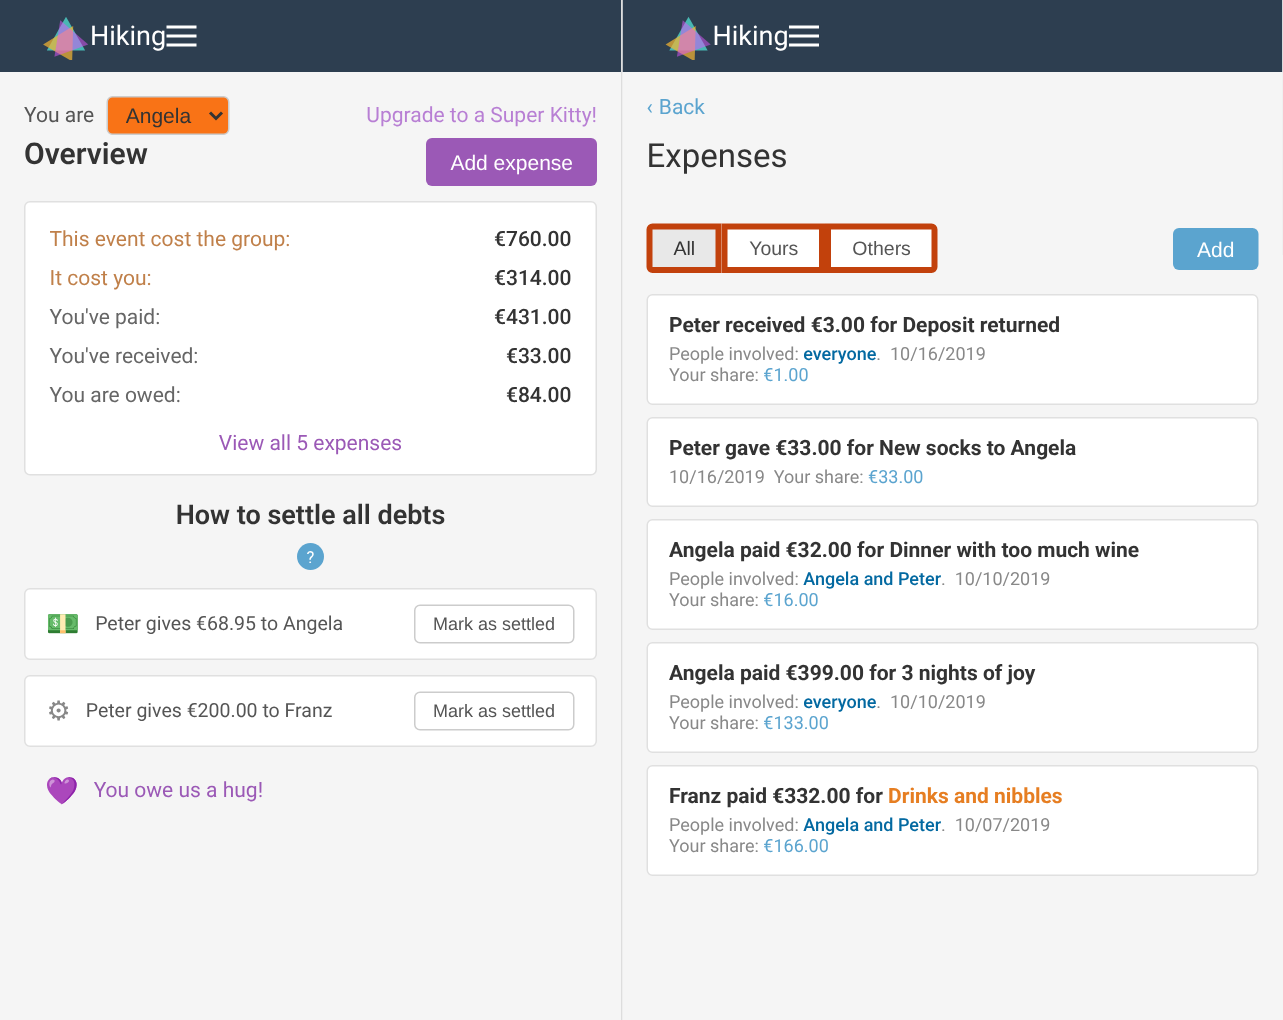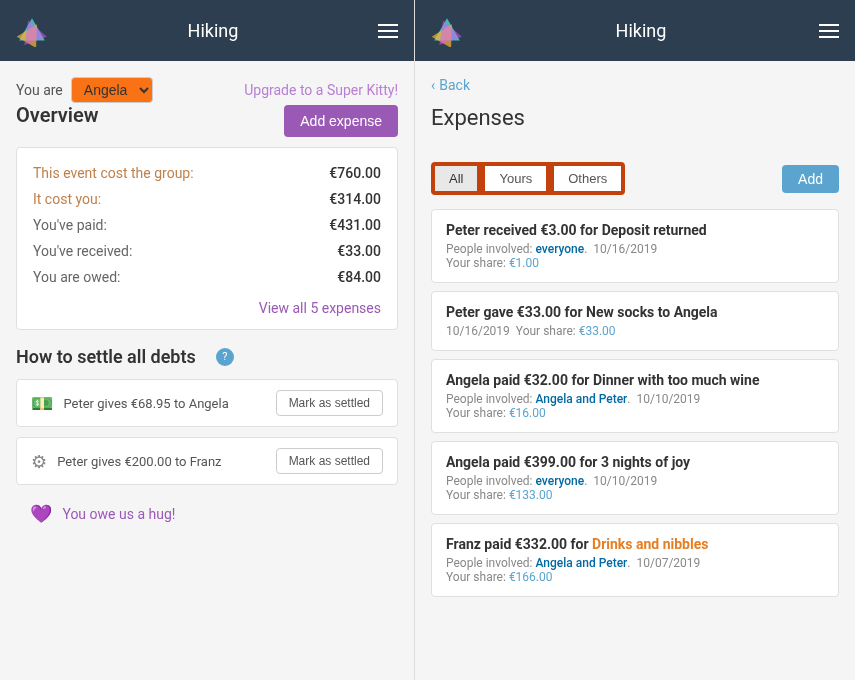--- a/index.html
+++ b/index.html
@@ -26,23 +26,22 @@
     .panel-right {
       width: 440px;
     }
 
     
     .header {
       background: #2d3e50;
       color: white;
       display: flex;
       align-items: center;
-      justify-content: space-between;
-      padding: 0 16px;
-      height: 61px;
+      padding: 0 28px;
+      height: 48px;
       flex-shrink: 0;
     }
     .header-title {
       font-size: 18px;
       font-weight: 400;
       color: white;
     }
     .header-menu {
       display: flex;
       flex-direction: column;
@@ -124,35 +123,36 @@
       display: flex;
       justify-content: space-between;
       align-items: center;
       padding: 5px 0;
       font-size: 14px;
     }
     .overview-row .label { color: #c0804a; }
     .overview-row .label-dark { color: #666; }
     .overview-row .amount { color: #333; font-weight: 500; }
     .view-all-link {
-      text-align: right;
+      text-align: center;
       padding-top: 8px;
     }
     .view-all-link a {
       color: #9b59b6;
       font-size: 14px;
       text-decoration: none;
     }
 
     
     .settle-header {
       display: flex;
       align-items: center;
-      gap: 20px;
+      gap: 8px;
       margin-bottom: 12px;
+      flex-direction: column;
     }
     .settle-title {
       font-size: 18px;
       font-weight: 600;
       color: #333;
     }
     .help-icon {
       width: 18px;
       height: 18px;
       border-radius: 50%;

